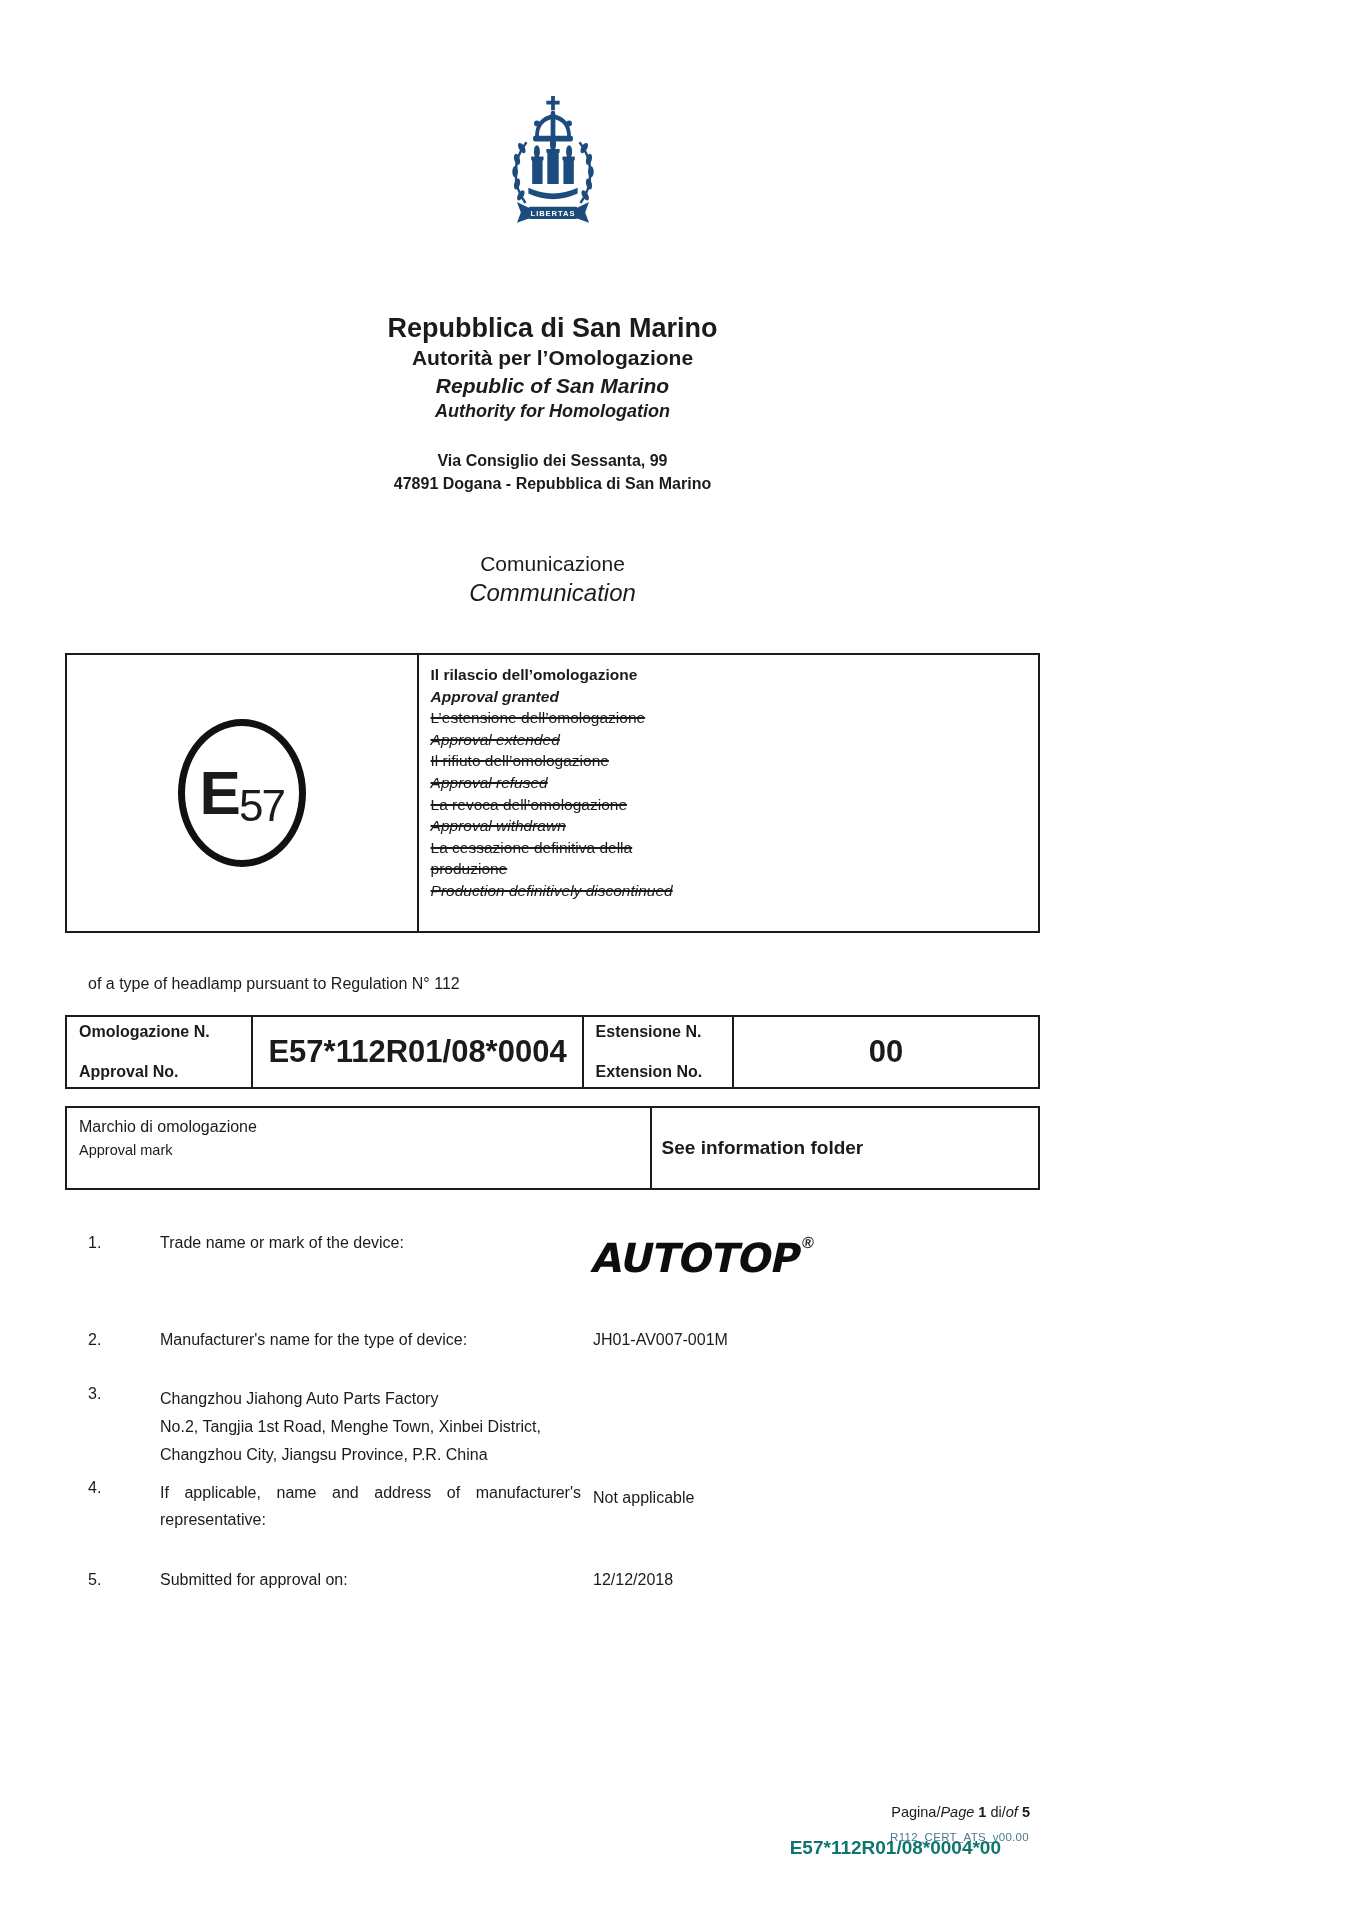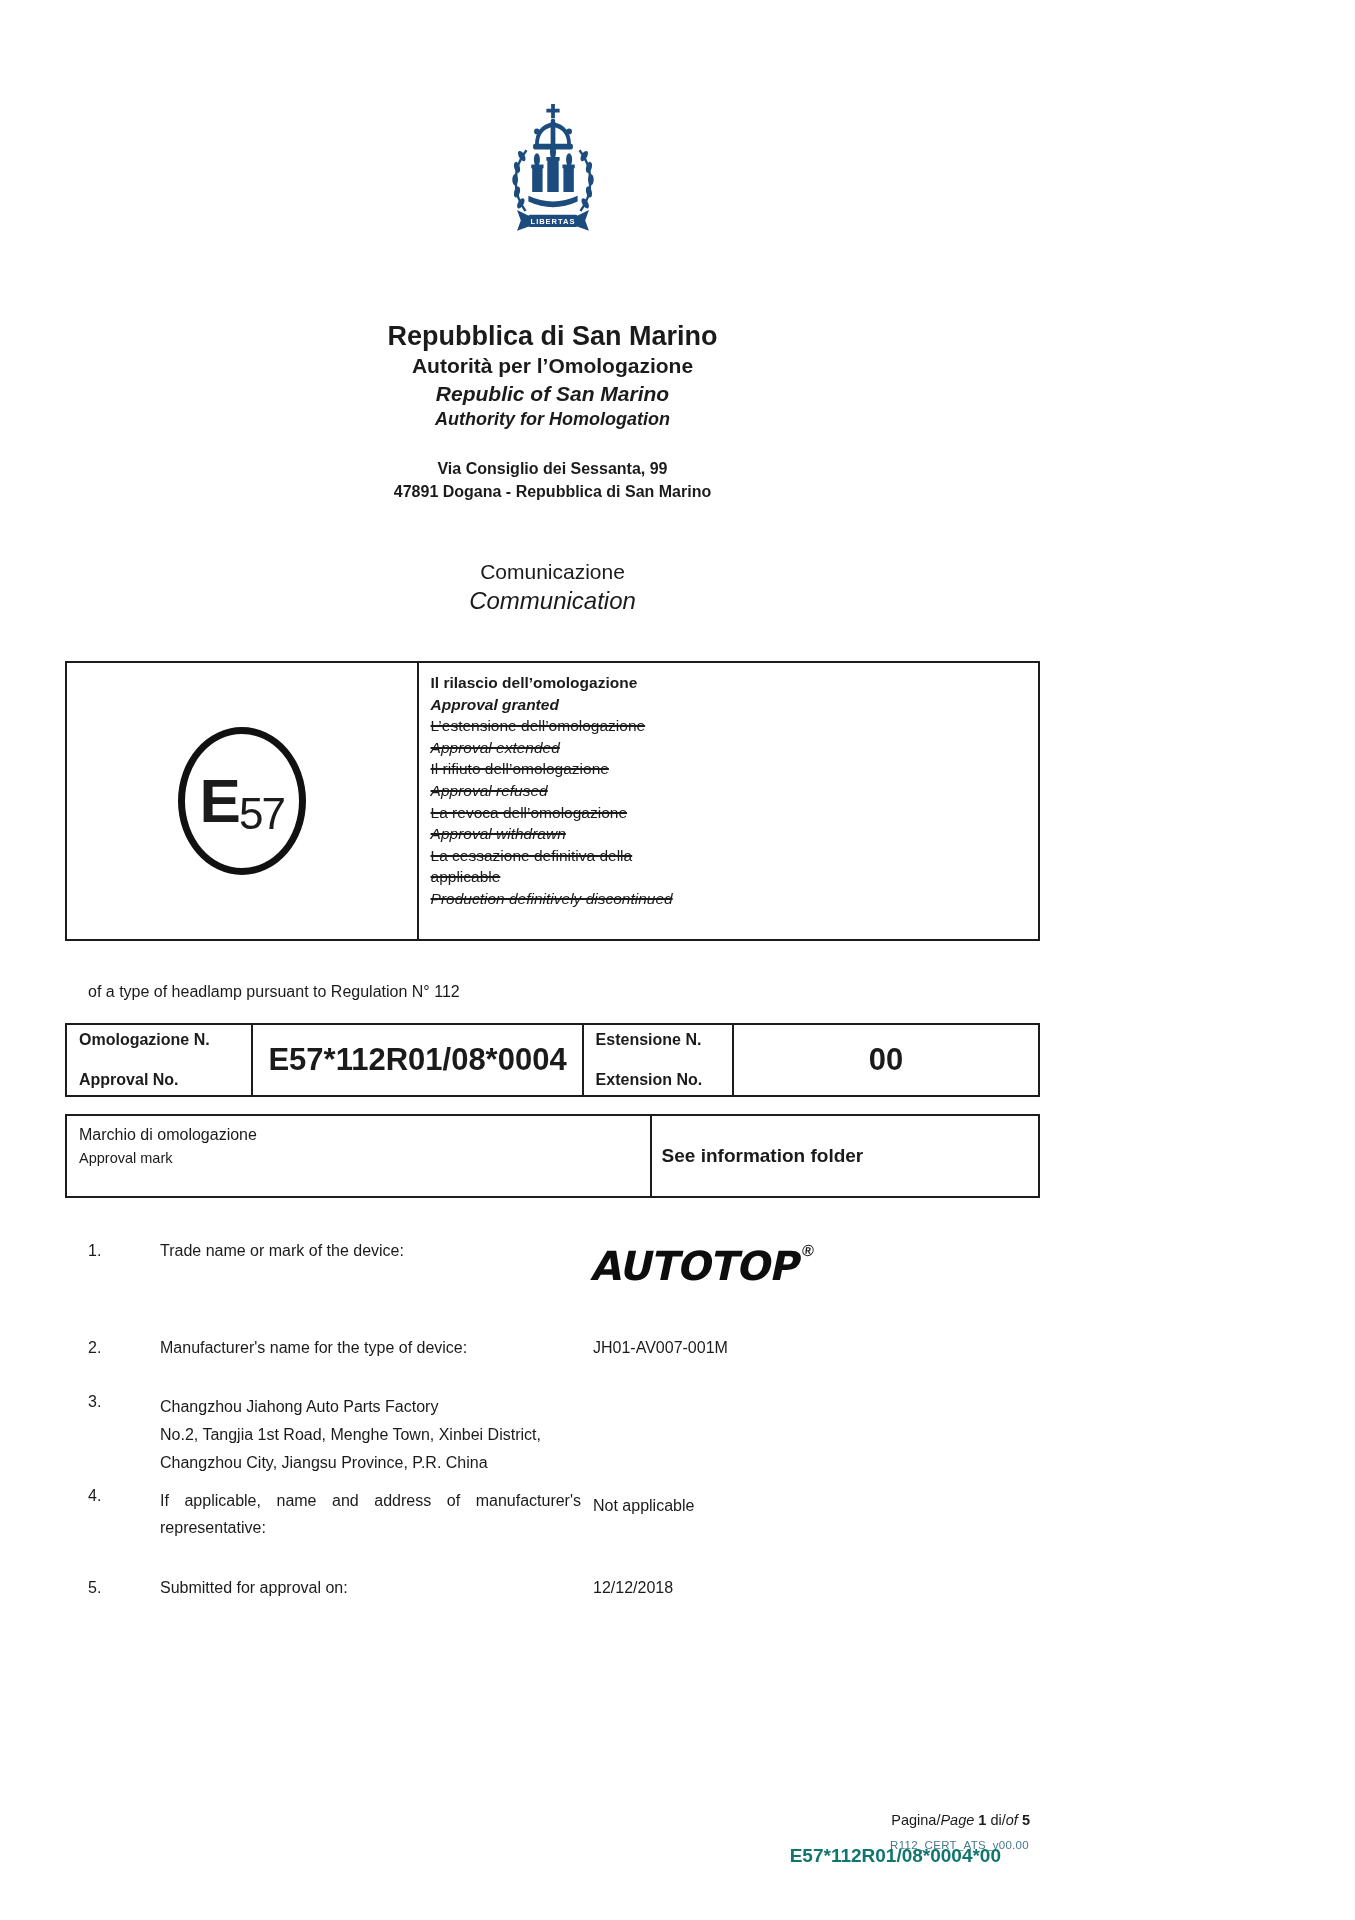--- a/index.html
+++ b/index.html
@@ -3,21 +3,21 @@
 <meta charset="utf-8">
 <style>
   html,body { margin:0; padding:0; background:#ffffff; }
   body {
     width:1355px; height:1920px;
     font-family:"Liberation Sans", sans-serif;
     color:#1b1b1b;
     position:relative;
     overflow:hidden;
   }
-  .page { position:relative; width:1355px; height:1556px;margin-top:8px; }
+  .page { position:relative; width:1355px; height:1556px; }
   .content { padding:95px 315px 0 65px; }
 
   
   .emblem-wrap { display:flex; justify-content:center; }
   .header-block { text-align:center; margin-top:76px; }
   .h-title { font-size:27px; font-weight:bold; line-height:31px; }
   .h-sub-it { font-size:21px; font-weight:bold; line-height:28px; }
   .h-sub-en { font-size:21px; font-weight:bold; font-style:italic; line-height:27px; }
   .h-sub-en2 { font-size:18px; font-weight:bold; font-style:italic; line-height:24px; }
   .address-block { text-align:center; margin-top:26px; }
@@ -196,21 +196,21 @@
       </div>
       <div class="t1-cell t1-right">
         <div class="opt-it opt-bold">Il rilascio dell’omologazione</div>
         <div class="opt-en opt-bold">Approval granted</div>
         <div class="opt-it struck">L’estensione dell’omologazione</div>
         <div class="opt-en struck">Approval extended</div>
         <div class="opt-it struck">Il rifiuto dell’omologazione</div>
         <div class="opt-en struck">Approval refused</div>
         <div class="opt-it struck">La revoca dell’omologazione</div>
         <div class="opt-en struck">Approval withdrawn</div>
-        <div class="opt-it struck">La cessazione definitiva della applicable</div>
+        <div class="opt-it struck">La cessazione definitiva della produzione</div>
         <div class="opt-en struck">Production definitively discontinued</div>
       </div>
     </div>
 
     <div class="type-line">of a type of headlamp pursuant to Regulation N° 112</div>
 
     <div class="t2">
       <div class="t2-cell t2-label">
         <div>Omologazione N.</div>
         <div>Approval No.</div>

